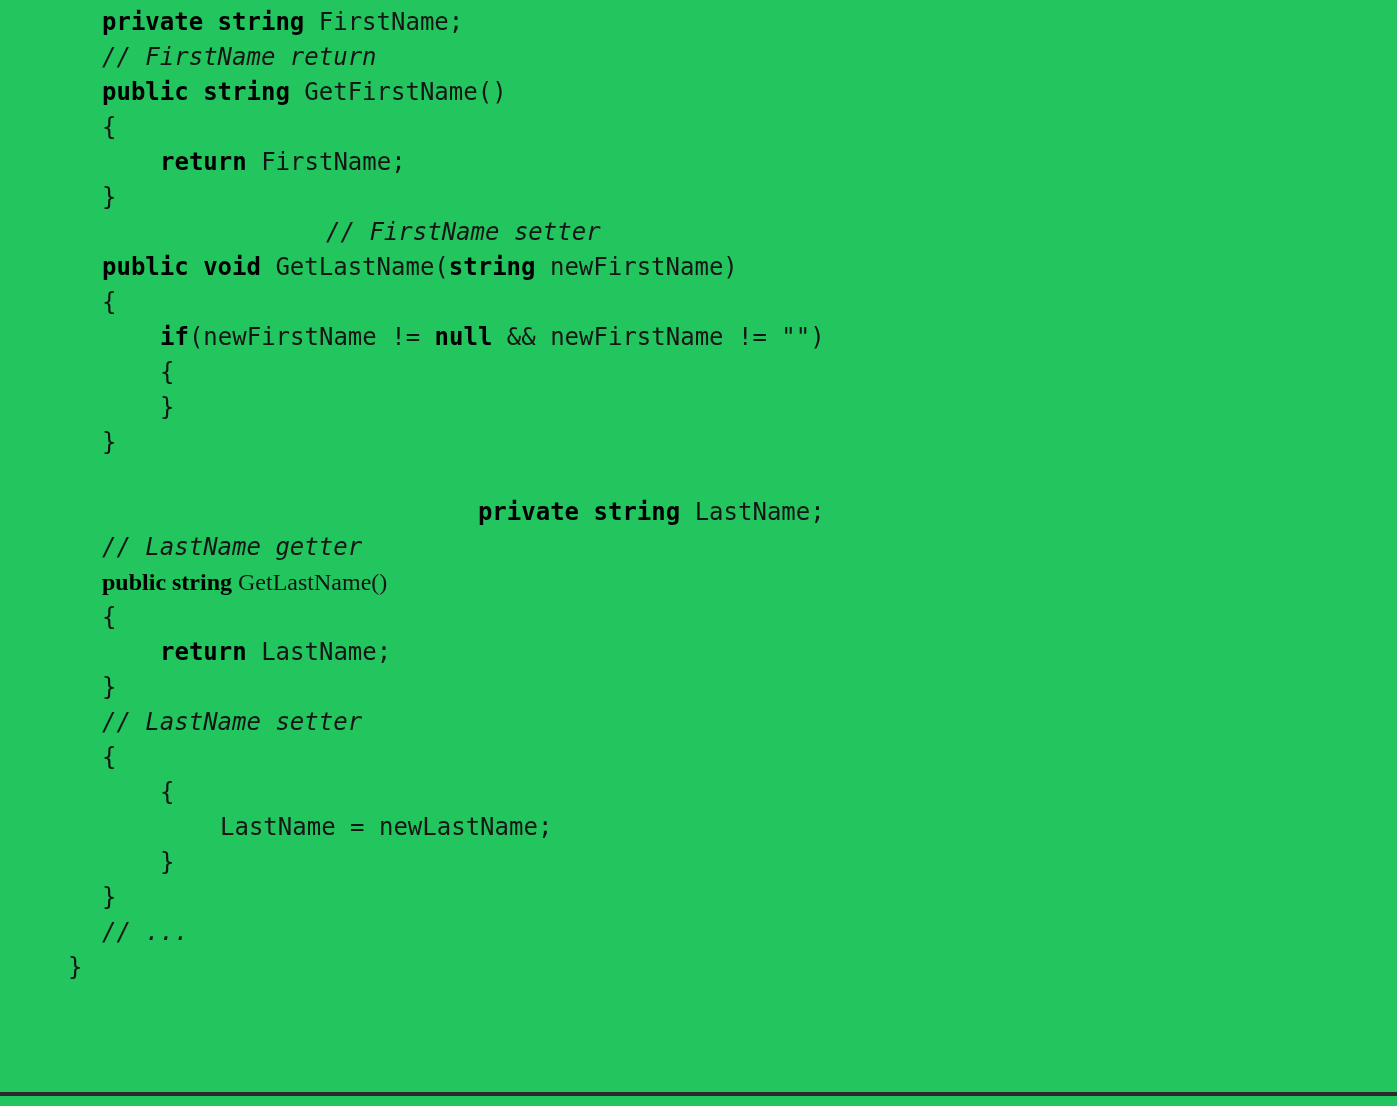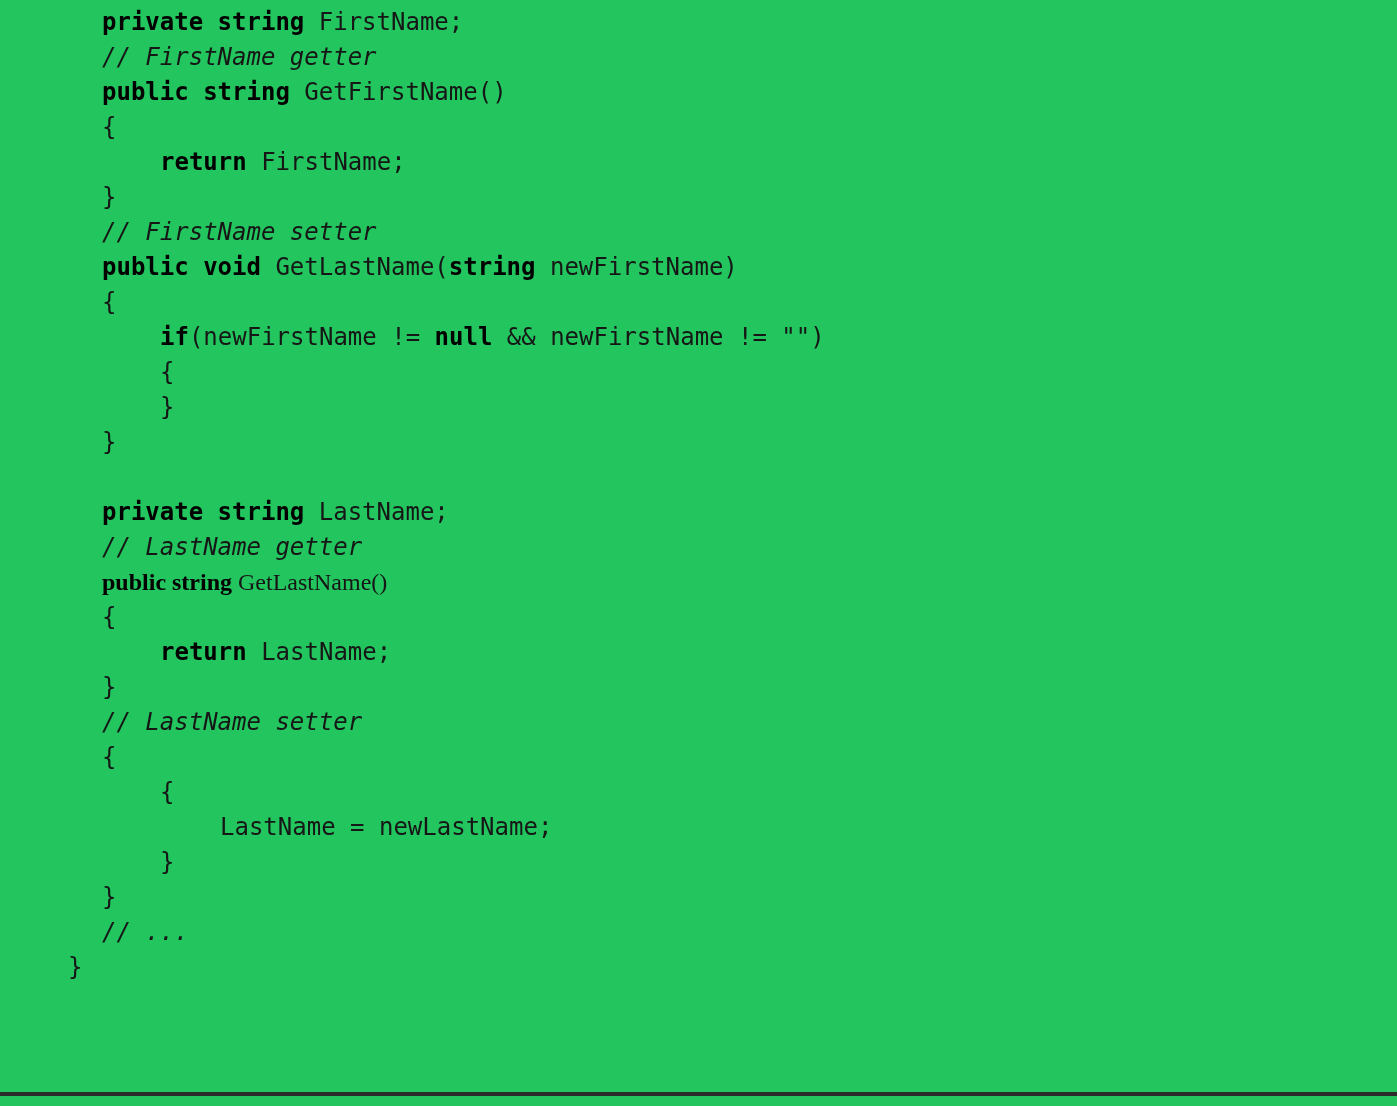--- a/index.html
+++ b/index.html
@@ -48,34 +48,34 @@
     width: 1397px;
     height: 4px;
   }
 </style>
 </head>
 <body>
 
 <div class="page" style="background: #22c55e;">
   <div class="code-listing" style="color: rgb(22, 22, 22);">
       <div class="code-line" style="padding-left: 34px;"><span class="seg-bold" style="color: rgb(0, 0, 0);">private string</span><span class="seg-normal"> FirstName;</span></div>
-      <div class="code-line" style="padding-left: 34px;"><span class="seg-italic">// FirstName getter</span></div>
+      <div class="code-line" style="padding-left: 34px;"><span class="seg-italic">// FirstName return</span></div>
       <div class="code-line" style="padding-left: 34px;"><span class="seg-bold" style="color: rgb(0, 0, 0);">public string</span><span class="seg-normal"> GetFirstName()</span></div>
       <div class="code-line" style="padding-left: 34px;"><span class="seg-normal">{</span></div>
       <div class="code-line" style="padding-left: 92px;"><span class="seg-bold" style="color: rgb(0, 0, 0);">return</span><span class="seg-normal"> FirstName;</span></div>
       <div class="code-line" style="padding-left: 34px;"><span class="seg-normal">}</span></div>
-      <div class="code-line" style="padding-left: 34px;"><span class="seg-italic">// FirstName setter</span></div>
+      <div class="code-line" style="padding-left: 34px; text-align: center;"><span class="seg-italic">// FirstName setter</span></div>
       <div class="code-line" style="padding-left: 34px;"><span class="seg-bold" style="color: rgb(0, 0, 0);">public void</span><span class="seg-normal"> GetLastName(</span><span class="seg-bold" style="color: rgb(0, 0, 0);">string</span><span class="seg-normal"> newFirstName)</span></div>
       <div class="code-line" style="padding-left: 34px;"><span class="seg-normal">{</span></div>
       <div class="code-line" style="padding-left: 92px;"><span class="seg-bold" style="color: rgb(0, 0, 0);">if</span><span class="seg-normal">(newFirstName != </span><span class="seg-bold" style="color: rgb(0, 0, 0);">null</span><span class="seg-normal"> &amp;&amp; newFirstName != "")</span></div>
       <div class="code-line" style="padding-left: 92px;"><span class="seg-normal">{</span></div>
       <div class="code-line" style="padding-left: 92px;"><span class="seg-normal">}</span></div>
       <div class="code-line" style="padding-left: 34px;"><span class="seg-normal">}</span></div>
       <div class="code-line" style="padding-left: 34px;"></div>
-      <div class="code-line" style="padding-left: 34px;"><span class="seg-bold" style="color: rgb(0, 0, 0);">private string</span><span class="seg-normal"> LastName;</span></div>
+      <div class="code-line" style="padding-left: 34px; text-align: right;"><span class="seg-bold" style="color: rgb(0, 0, 0);">private string</span><span class="seg-normal"> LastName;</span></div>
       <div class="code-line" style="padding-left: 34px;"><span class="seg-italic">// LastName getter</span></div>
       <div class="code-line" style="padding-left: 34px; font-family: Liberation Serif, serif;"><span class="seg-bold" style="color: rgb(0, 0, 0);">public string</span><span class="seg-normal"> GetLastName()</span></div>
       <div class="code-line" style="padding-left: 34px;"><span class="seg-normal">{</span></div>
       <div class="code-line" style="padding-left: 92px;"><span class="seg-bold" style="color: rgb(0, 0, 0);">return</span><span class="seg-normal"> LastName;</span></div>
       <div class="code-line" style="padding-left: 34px;"><span class="seg-normal">}</span></div>
       <div class="code-line" style="padding-left: 34px;"><span class="seg-italic">// LastName setter</span></div>
       <div class="code-line" style="padding-left: 34px;"><span class="seg-normal">{</span></div>
       <div class="code-line" style="padding-left: 92px;"><span class="seg-normal">{</span></div>
       <div class="code-line" style="padding-left: 152px;"><span class="seg-normal">LastName = newLastName;</span></div>
       <div class="code-line" style="padding-left: 92px;"><span class="seg-normal">}</span></div>

